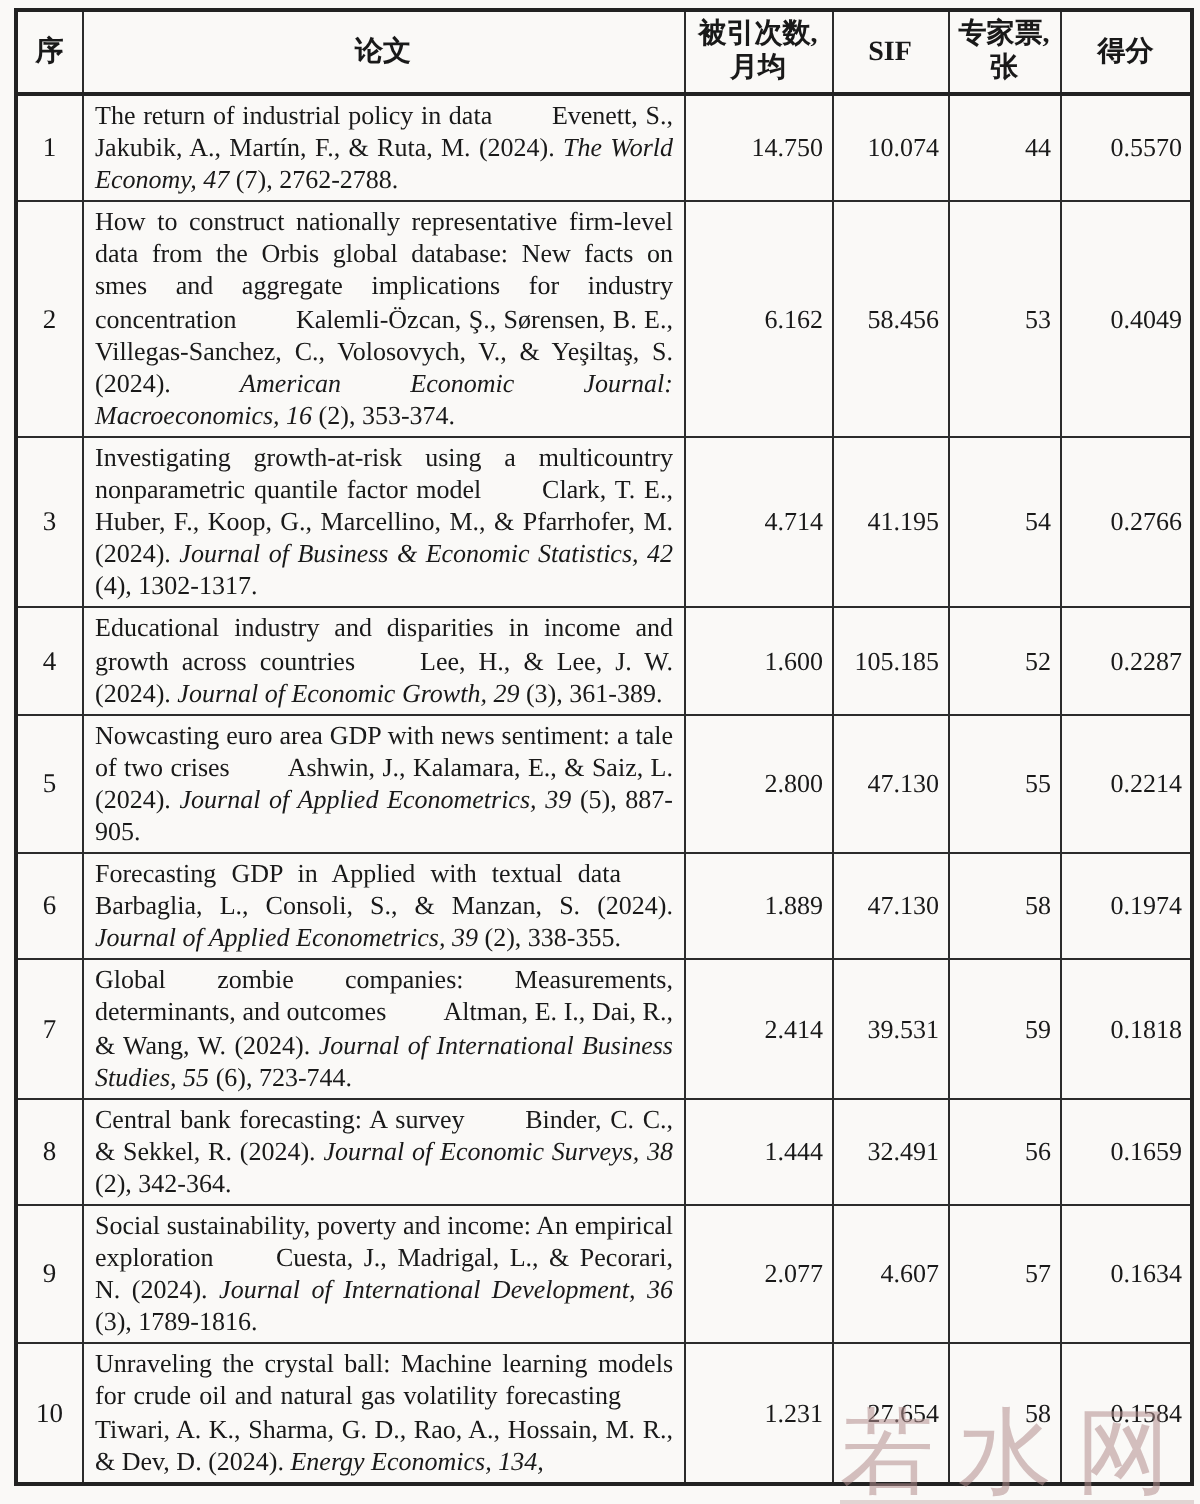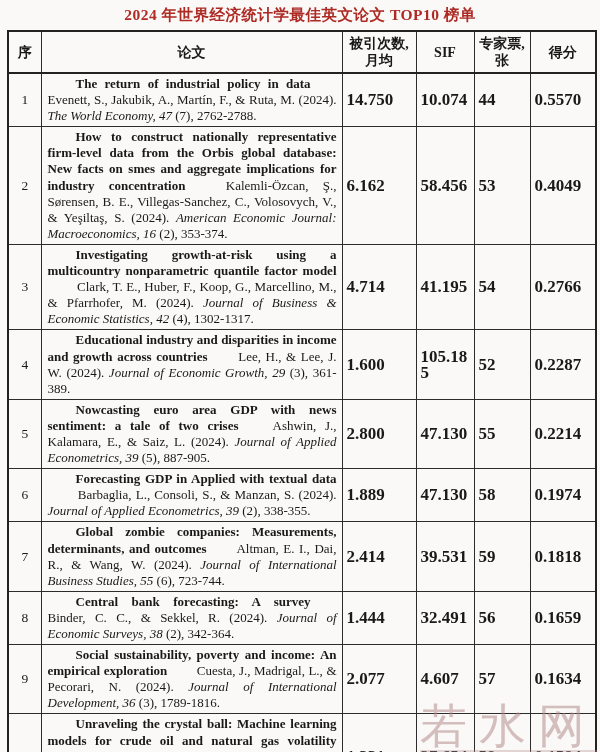--- a/index.html
+++ b/index.html
@@ -52,29 +52,28 @@
     vertical-align: middle;
   }
   td.c-paper {
     text-align: justify;
     font-size: 13px;
     line-height: 16.1px;
     padding: 2px 5px 2px 6px;
     vertical-align: middle;
   }
   td.num {
-    text-align: left;
-    font-size: 17px;
+    text-align: right;
+    font-size: 13px;
     vertical-align: middle;
     word-break: break-all;
     line-height: 16px;
     padding: 1px 4px;
-    font-weight: bold;
-  }
-  .pt { font-weight: bold; margin-left: 28px; }
+  }
+  .pt { font-weight: normal; }
   .it { font-style: italic; }
   .gap { display: inline-block; width: 26px; }
   .watermark {
     position: absolute;
     right: 3px;
     bottom: -2px;
     font-family: "Liberation Sans", sans-serif;
     font-size: 47px;
     letter-spacing: 12px;
     color: rgba(178, 142, 142, 0.55);
@@ -82,21 +81,20 @@
     pointer-events: none;
     border-bottom: 4px solid rgba(178, 142, 142, 0.35);
     line-height: 1.05;
   }
 </style>
 </head>
 <body>
 
 <div class="page">
 
-  <div class="doc-title">2024 年世界经济统计学最佳英文论文 TOP10 榜单</div>
 
   <table class="ranking">
     <colgroup>
       <col style="width:33px">
         <col style="width:301px">
         <col style="width:74px">
       <col style="width:58px">
         <col style="width:56px">
         <col style="width:66px">
     </colgroup>

